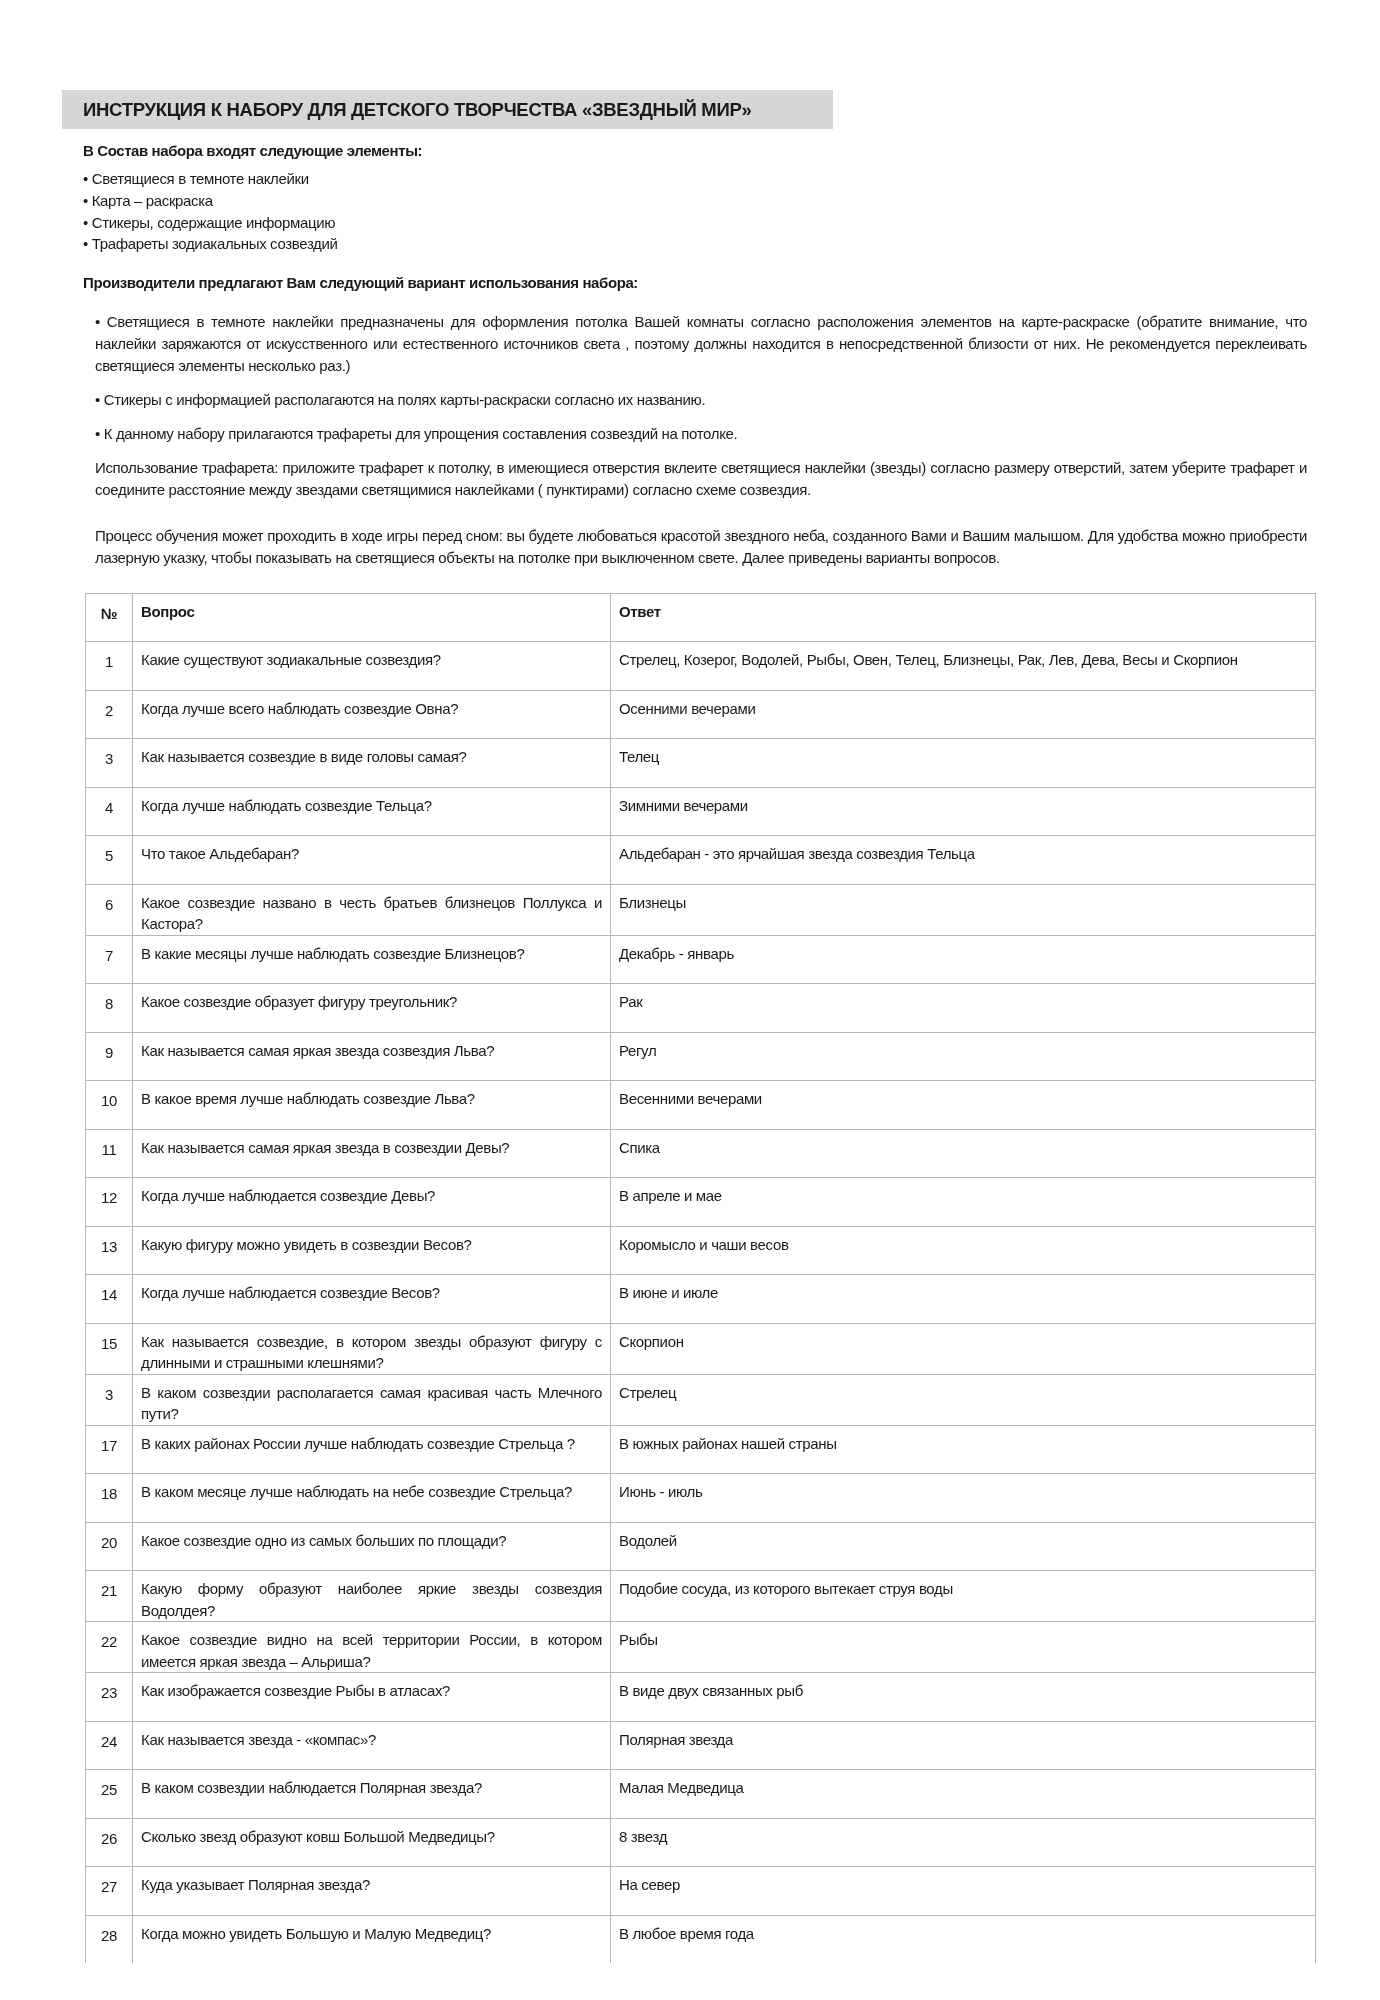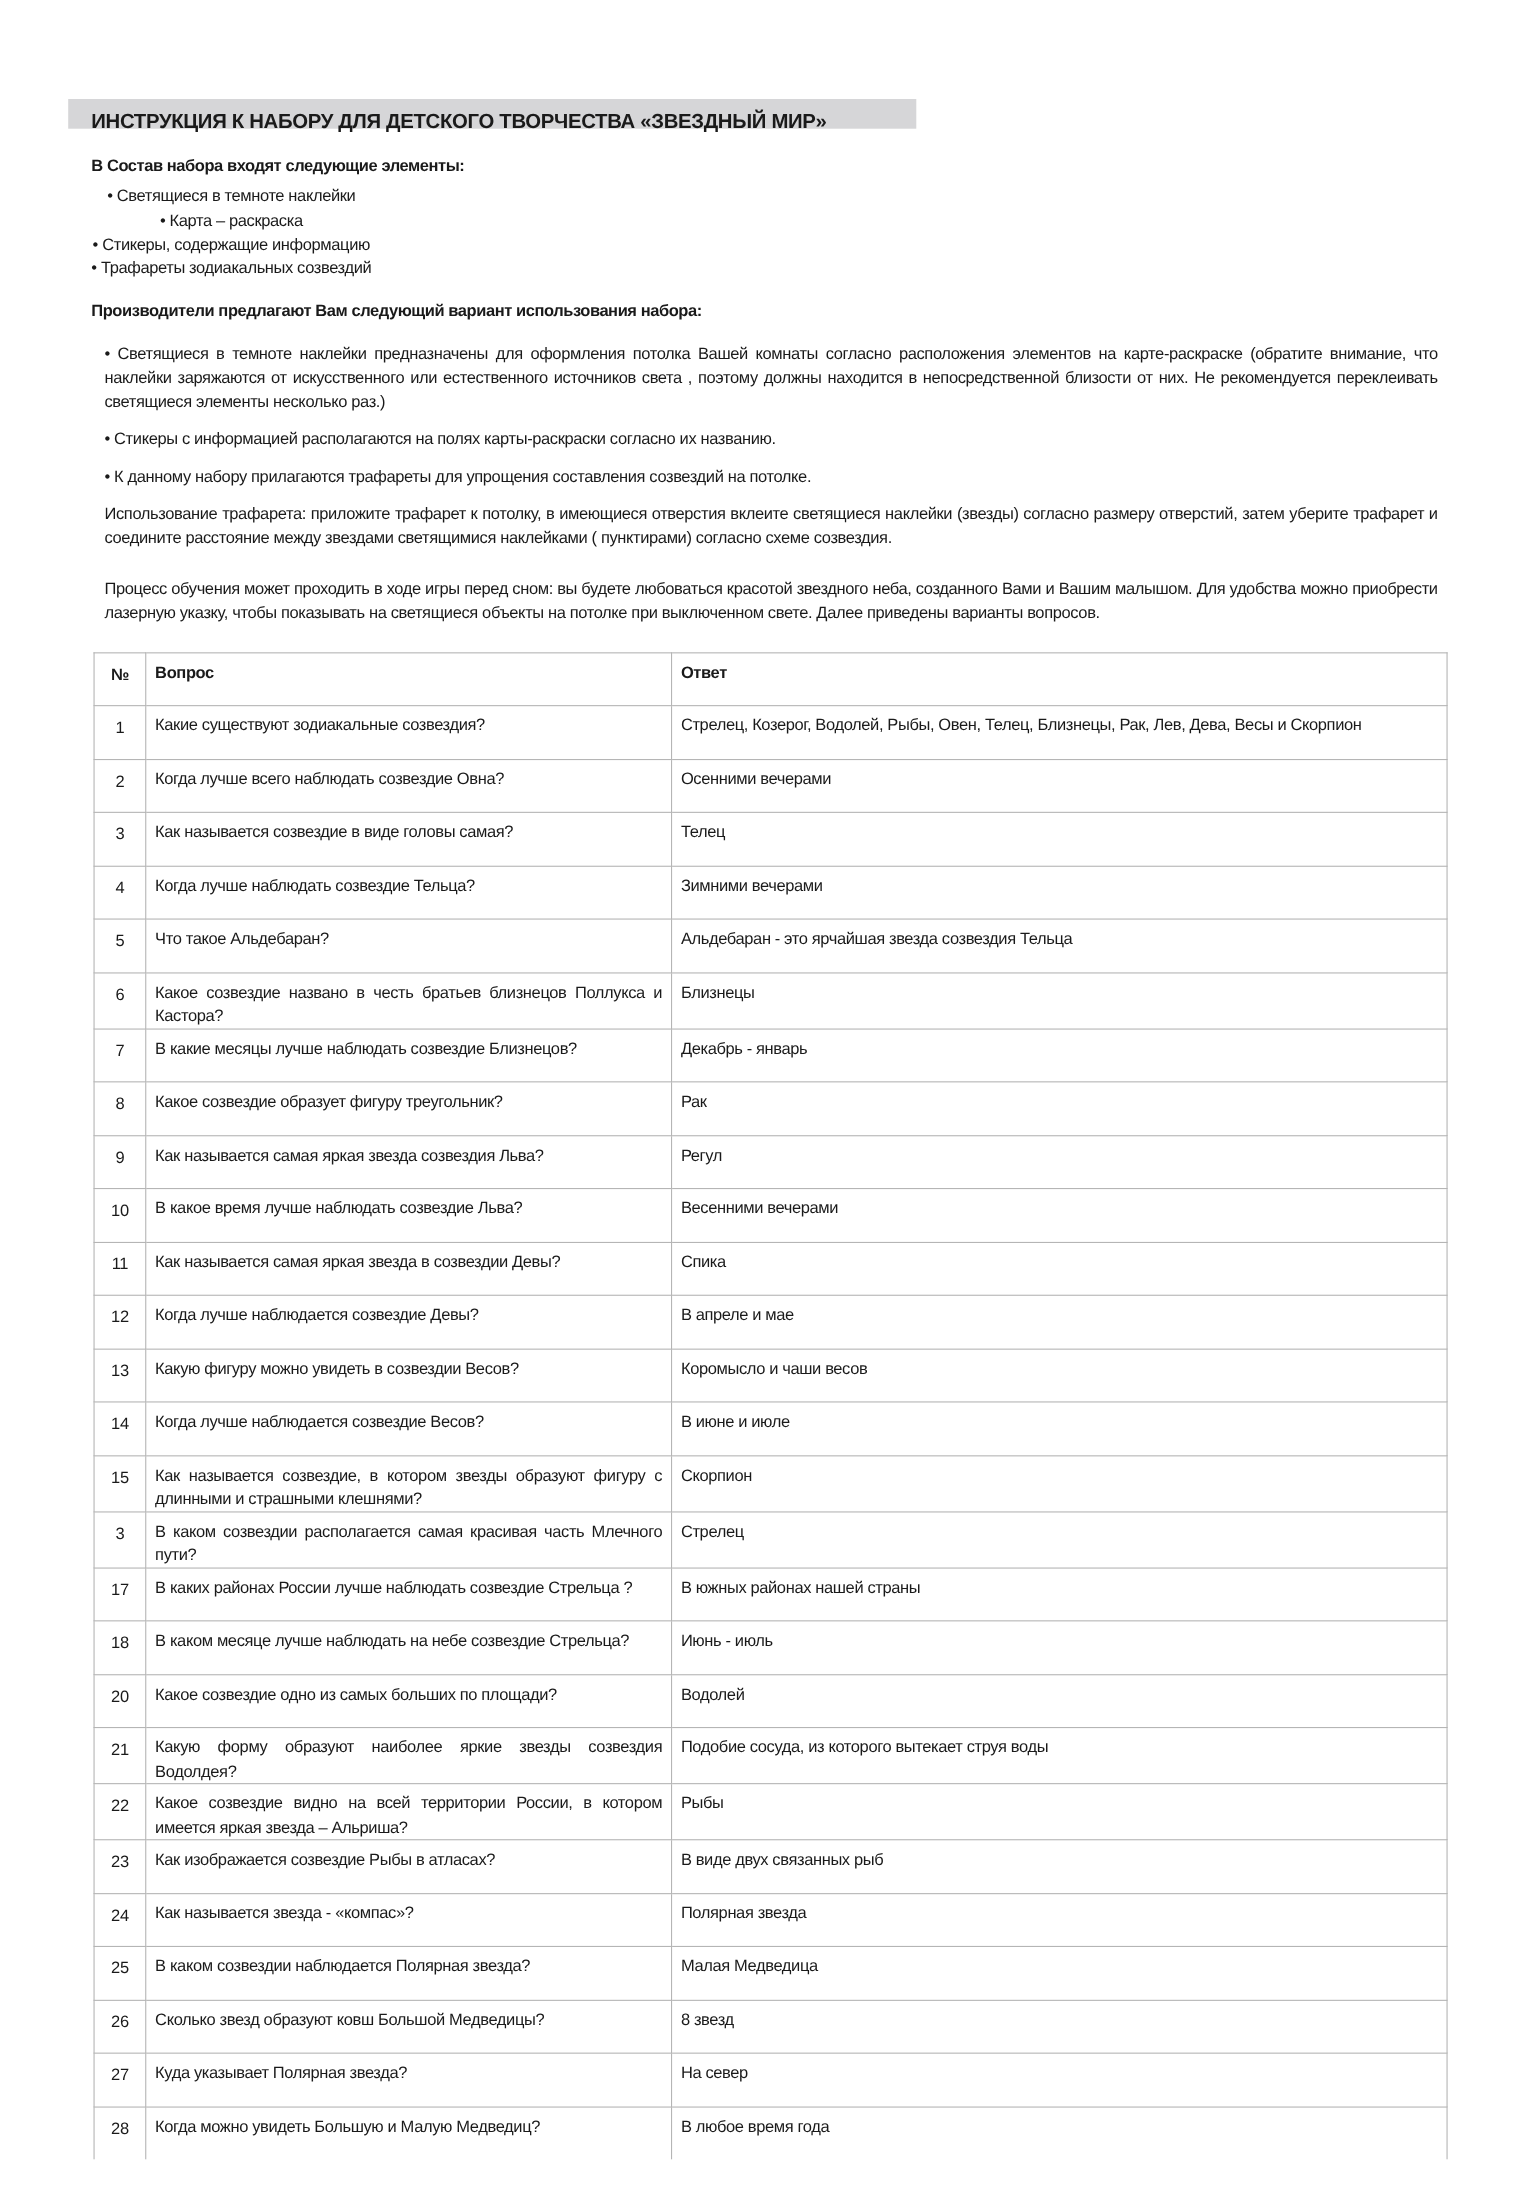--- a/index.html
+++ b/index.html
@@ -2,33 +2,33 @@
 <html><head>
 <meta charset="utf-8">
 <style>
   html, body { margin: 0; padding: 0; background: #ffffff; }
   body {
     width: 1380px; height: 2000px; position: relative; overflow: hidden;
     font-family: "Liberation Sans", "DejaVu Sans", sans-serif;
     color: #1a1a1a;
   }
   .title-bar {
-    position: absolute; left: 62px; top: 90px; width: 771px; height: 27px;
+    position: absolute; left: 62px; top: 90px; width: 771px; height: 39px;
     background: #d6d6d8;
   }
   .title-text {
     position: absolute; left: 21px; top: 9px;
     font-size: 18.5px; font-weight: bold; letter-spacing: -0.3px; color: #1a1a1a;
     white-space: nowrap;
   }
   .section-head {
     position: absolute; left: 83px; font-size: 15px; font-weight: bold;
     letter-spacing: -0.4px; white-space: nowrap;
   }
-  .bullet-list { position: absolute; left: 83px; top: 168px; margin: 0; padding: 0; list-style: none; text-align: center; }
+  .bullet-list { position: absolute; left: 83px; top: 168px; margin: 0; padding: 0; list-style: none; }
   .bullet-list li {
     font-size: 15px; line-height: 21.8px; letter-spacing: -0.35px; white-space: nowrap;
   }
   .bullet-list li::before { content: "• "; }
   .para-block {
     position: absolute; left: 83px; width: 1236px; font-size: 15px;
     line-height: 22px; letter-spacing: -0.35px;
   }
   .para-block p { margin: 12px; }
   .justify { text-align: justify; text-align-last: left; }

